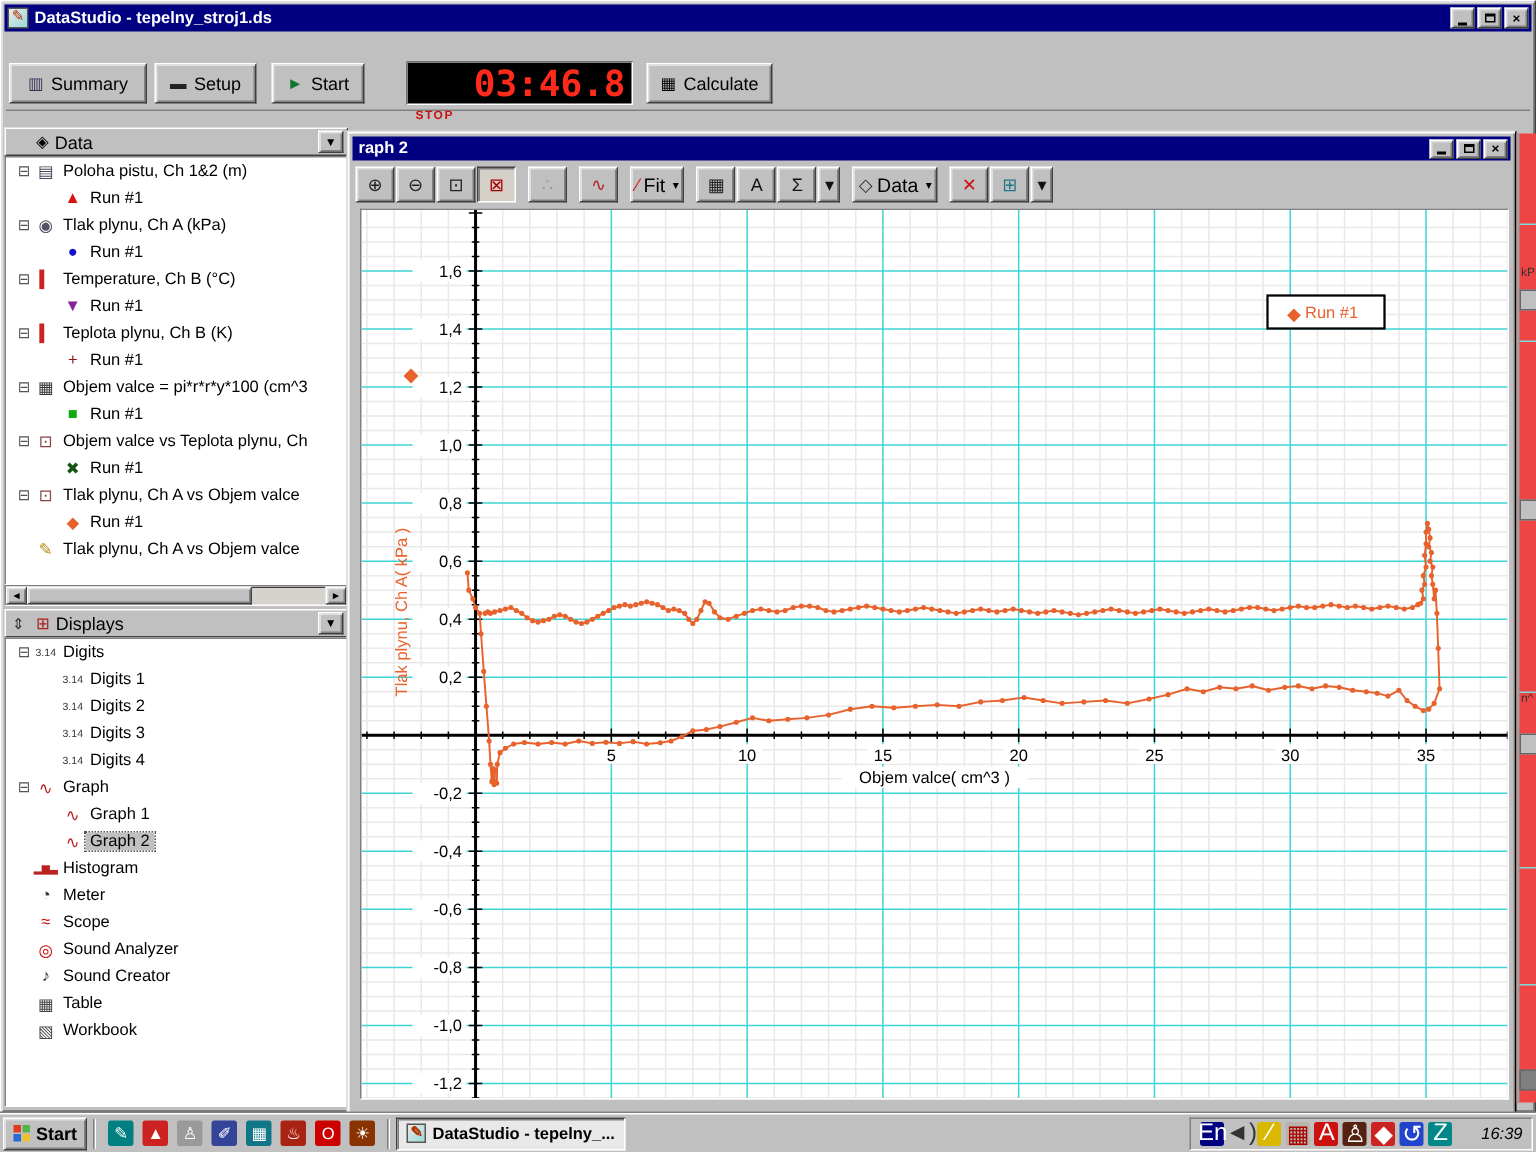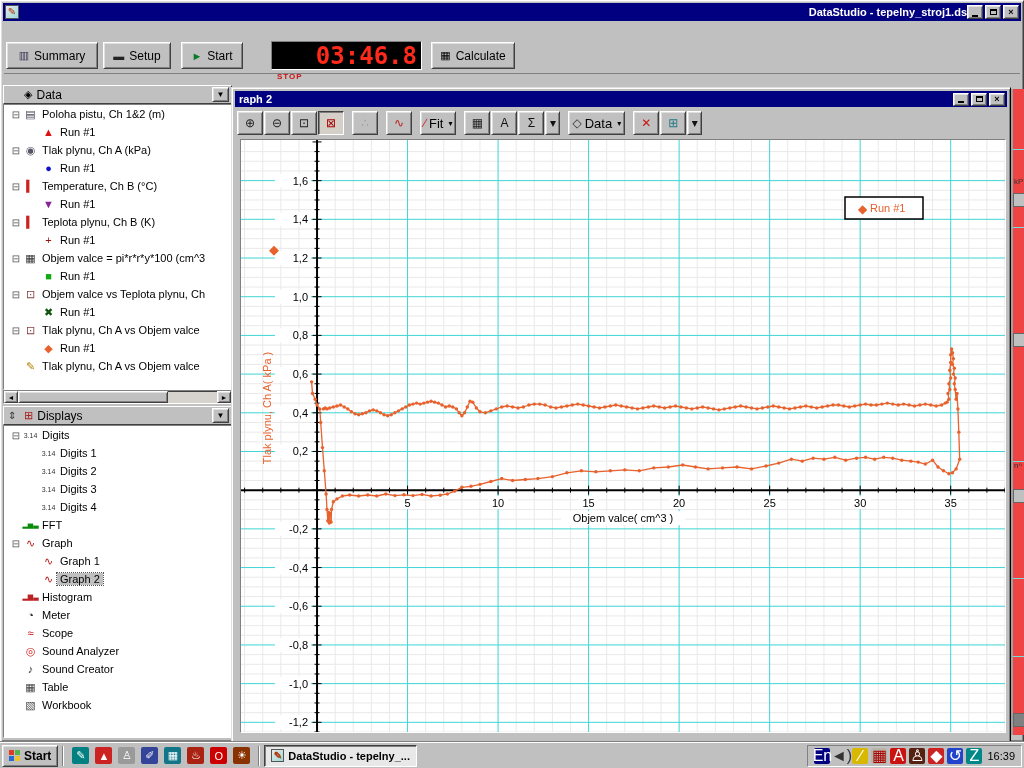--- a/index.html
+++ b/index.html
@@ -9,21 +9,21 @@
 
   
   .raised { border:1px solid; border-color:#FFFFFF #404040 #404040 #FFFFFF; box-shadow:inset 1px 1px 0 #DFDFDF, inset -1px -1px 0 #808080; background:#C0C0C0; }
   .sunken { border:1px solid; border-color:#808080 #FFFFFF #FFFFFF #808080; box-shadow:inset 1px 1px 0 #404040; }
   .btn { border:1px solid; border-color:#FFFFFF #404040 #404040 #FFFFFF; box-shadow:inset 1px 1px 0 #DFDFDF, inset -1px -1px 0 #808080; background:#C0C0C0; display:inline-flex; align-items:center; justify-content:center; cursor:default; }
   .btn.pressed { border-color:#404040 #FFFFFF #FFFFFF #404040; box-shadow:inset 1px 1px 0 #808080; background:#D4D0C8; }
 
   
   .main-window { position:absolute; left:0; top:0; width:1024px; height:742px; }
   .titlebar { position:absolute; left:2px; top:2px; right:2px; height:18px; background:#000080; display:flex; align-items:center; padding:0 2px; }
-  .titlebar .ttl { color:#fff; font-weight:bold; margin-left:4px; flex:1;text-align:right; }
+  .titlebar .ttl { color:#fff; font-weight:bold; margin-left:4px; flex:1; }
   .app-icon { width:14px; height:14px; background:linear-gradient(135deg,#e8e8e8,#9adada); border:1px solid #555; color:#b03000; font-size:10px; line-height:12px; text-align:center; }
   .winbtns { display:flex; gap:2px; }
   .wbtn { width:16px; height:14px; font-size:9px; font-weight:bold; line-height:11px; }
   .sqico { width:7px; height:6px; border:1px solid #000; border-top-width:2px; display:inline-block; }
   .minico { width:6px; height:2px; background:#000; display:inline-block; margin-top:7px; }
 
   .menubar { position:absolute; left:3px; top:21px; right:3px; height:17px; display:flex; align-items:center; gap:2px; }
   .menu-item { display:inline-block; padding:1px 7px; }
   .menu-item::first-letter { text-decoration:underline; }
 
@@ -75,21 +75,21 @@
   .taskbar { position:absolute; left:0; top:742px; width:1024px; height:26px; background:#C0C0C0; border-top:1px solid #fff; box-shadow:0 -1px 0 #808080; display:flex; align-items:center; padding:0 2px; }
   .start-btn { height:22px; padding:0 6px; gap:4px; font-weight:bold; font-size:12px; }
   .winflag { display:inline-grid; grid-template-columns:5px 5px; grid-template-rows:5px 5px; gap:1px; }
   .winflag i { display:block; }
   .tb-sep { width:2px; height:20px; margin:0 4px; border-left:1px solid #808080; border-right:1px solid #fff; }
   .ql { display:flex; gap:6px; margin:0 4px; }
   .tile { width:17px; height:17px; display:inline-flex; align-items:center; justify-content:center; color:#fff; font-size:11px; border-radius:2px; }
   .task-btn { height:22px; padding:0 6px; gap:4px; font-size:11px; border-color:#404040 #FFFFFF #FFFFFF #404040; box-shadow:inset 1px 1px 0 #808080; background:#E8E8E8; font-weight:bold; }
   .tray { margin-left:auto; height:22px; display:flex; align-items:center; gap:3px; padding:0 6px; border:1px solid; border-color:#808080 #fff #fff #808080; }
   .tray .tile { width:16px; height:16px; font-size:16px; }
-  .tray-clock { margin-left:2px; font-size:11px; }
+  .tray-clock { margin-left:16px; font-size:11px;font-style:italic; }
 </style>
 </head>
 <body>
 
 <div class="screen">
 
   <div class="main-window raised">
 
     <div class="titlebar">
       <span class="app-icon">✎</span>
@@ -253,25 +253,20 @@
         </div>
         <div class="trow" style="padding-left: 24px;">
           <span class="t-exp"></span>
           <span class="t-ic" style="color: rgb(51, 51, 51); font-size: 7px;">3.14</span>
           <span class="t-lb">Digits 3</span>
         </div>
         <div class="trow" style="padding-left: 24px;">
           <span class="t-exp"></span>
           <span class="t-ic" style="color: rgb(51, 51, 51); font-size: 7px;">3.14</span>
           <span class="t-lb">Digits 4</span>
-        </div>
-        <div class="trow">
-          <span class="t-exp"></span>
-          <span class="t-ic" style="color: rgb(10, 138, 10); font-size: 7px;">▂▅▃</span>
-          <span class="t-lb">FFT</span>
         </div>
         <div class="trow">
           <span class="t-exp">⊟</span>
           <span class="t-ic" style="color: rgb(187, 34, 34);">∿</span>
           <span class="t-lb">Graph</span>
         </div>
         <div class="trow" style="padding-left: 24px;">
           <span class="t-exp"></span>
           <span class="t-ic" style="color: rgb(187, 34, 34);">∿</span>
           <span class="t-lb">Graph 1</span>

